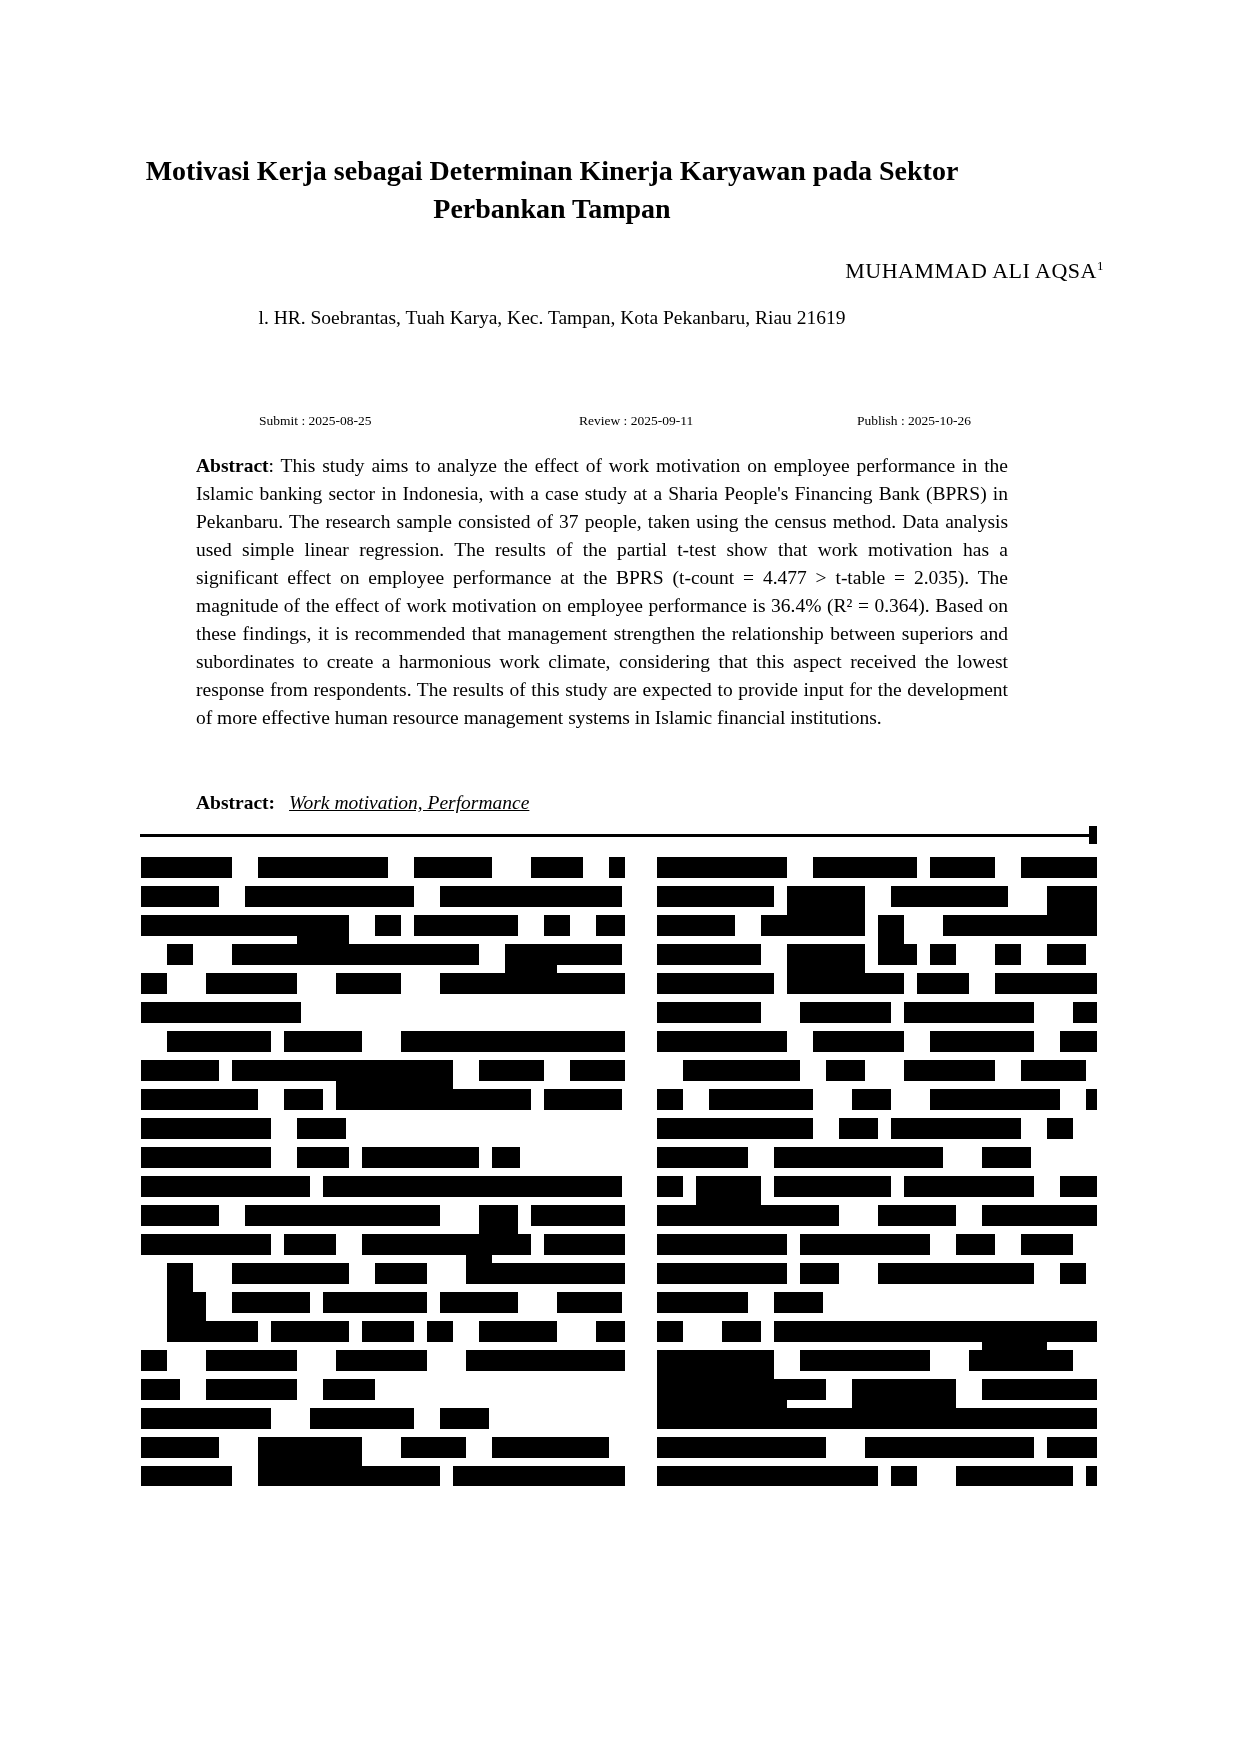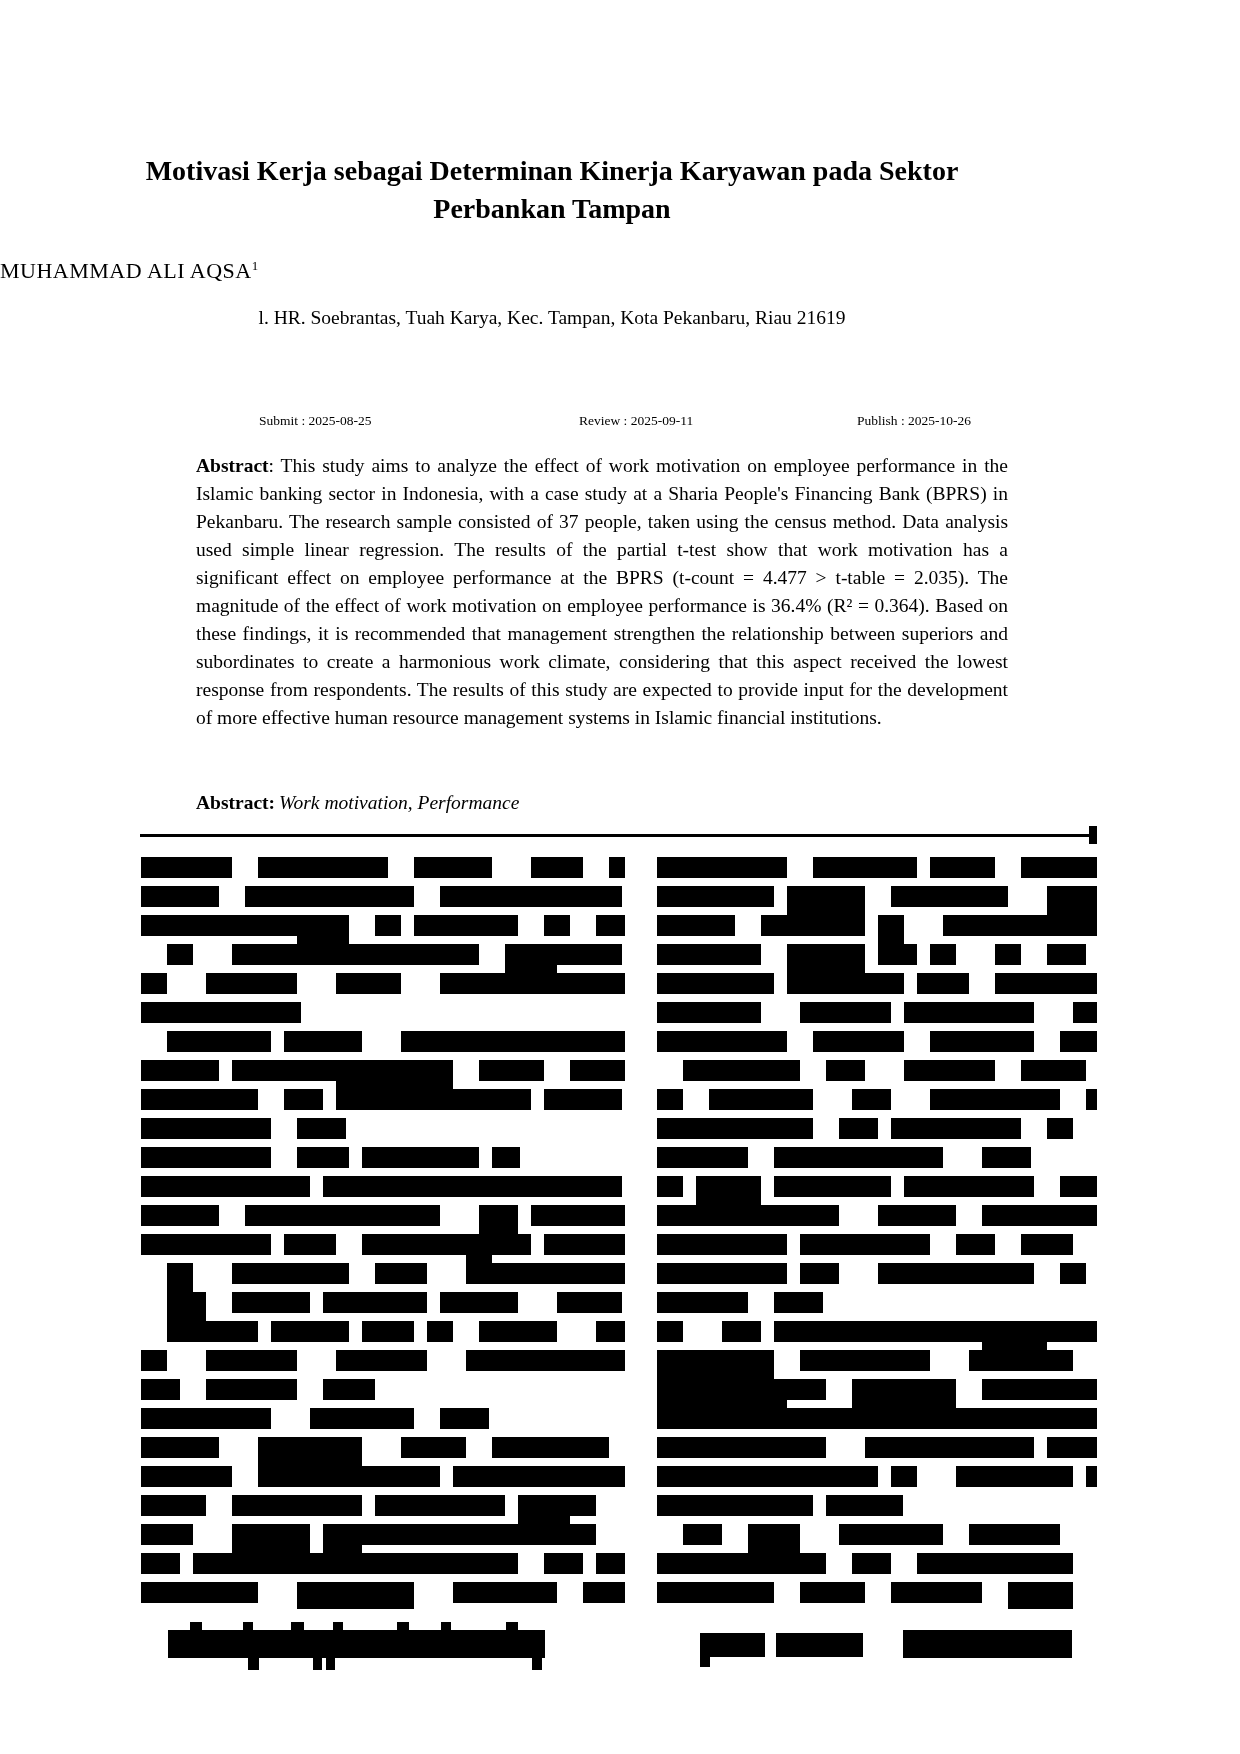--- a/index.html
+++ b/index.html
@@ -1,35 +1,35 @@
 <!DOCTYPE html>
 <html><head>
 <meta charset="utf-8">
 <style>
   html,body{margin:0;padding:0;background:#ffffff;}
   .page{
-    position:relative;width:1240px;height:1754px;background:#ffffff;
+    position:relative;width:1240px;height:1486px;background:#ffffff;
     color:#000;font-family:"Liberation Serif", serif;overflow:hidden;
   }
   .title{position:absolute;left:0;top:152px;width:1104px;margin:0;
     text-align:center;font-size:28px;font-weight:bold;line-height:38px;}
   .title .tl{display:block;}
-  .author{position:absolute;left:0;top:258px;width:1104px;text-align:left;
+  .author{position:absolute;left:0;top:258px;width:1104px;text-align:right;
     font-size:22px;letter-spacing:0.5px;}
   .author sup{font-size:13px;}
   .affil{position:absolute;left:0;top:306px;width:1104px;text-align:center;
     font-size:19.5px;line-height:24.5px;}
   .dates{position:absolute;left:0;top:413px;width:1240px;height:20px;font-size:13.5px;}
   .d-submit{position:absolute;left:259px;top:0;}
   .d-review{position:absolute;left:579px;top:0;}
   .d-publish{position:absolute;left:857px;top:0;}
   .abstract{position:absolute;left:196px;top:452px;width:812px;margin:0;
     font-size:19.5px;line-height:28px;text-align:justify;text-justify:inter-word;}
   .keywords{position:absolute;left:196px;top:792px;margin:0;font-size:19.5px;}
-  .keywords i{margin-left:4px;}
+  .keywords i{margin-left:14px;text-decoration:underline;}
   .rule{position:absolute;left:140px;top:834px;width:950px;height:3px;background:#000;}
   .rule-tick{position:absolute;left:1089px;top:826px;width:8px;height:18px;background:#000;}
   .redcol{position:absolute;}
   .footnote-layer{position:absolute;left:0;top:0;width:1240px;height:1754px;}
   .block{position:absolute;background:#000;}
 </style>
 </head>
 <body>
 
 <div class="page">

